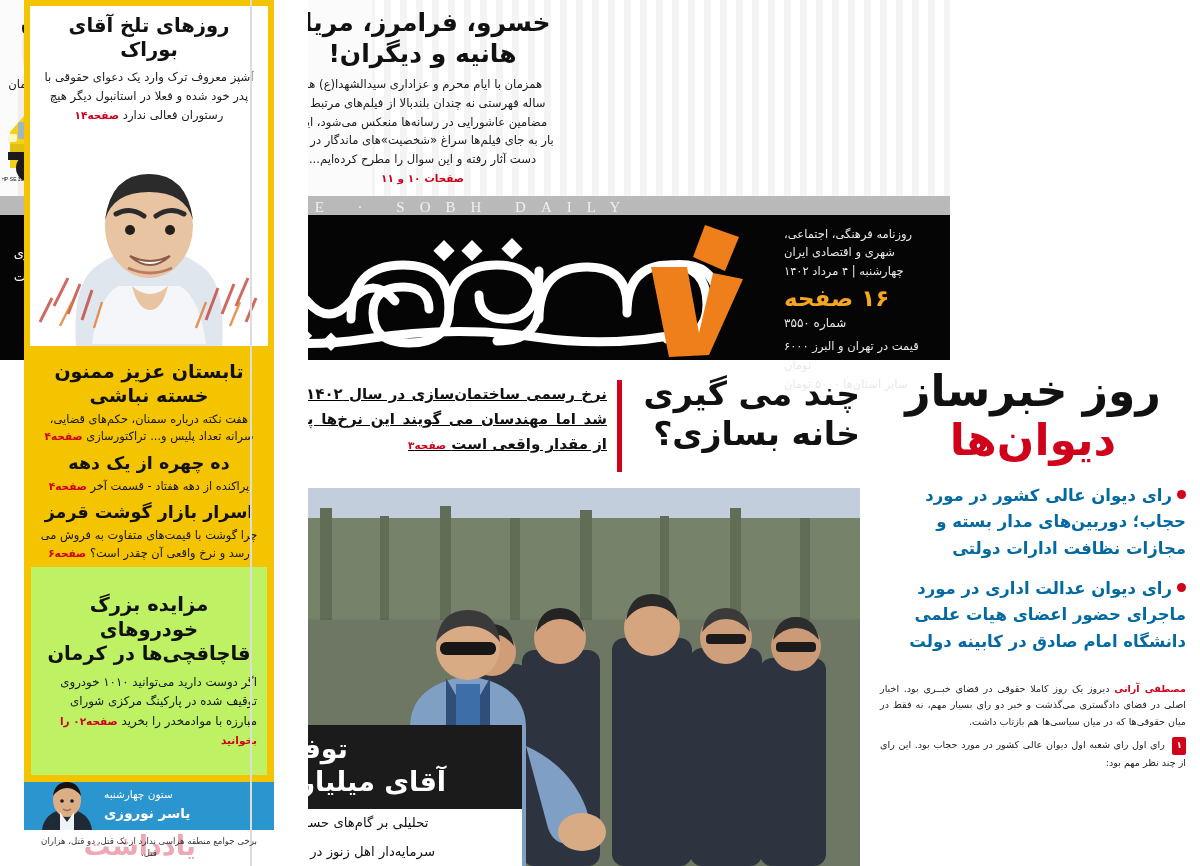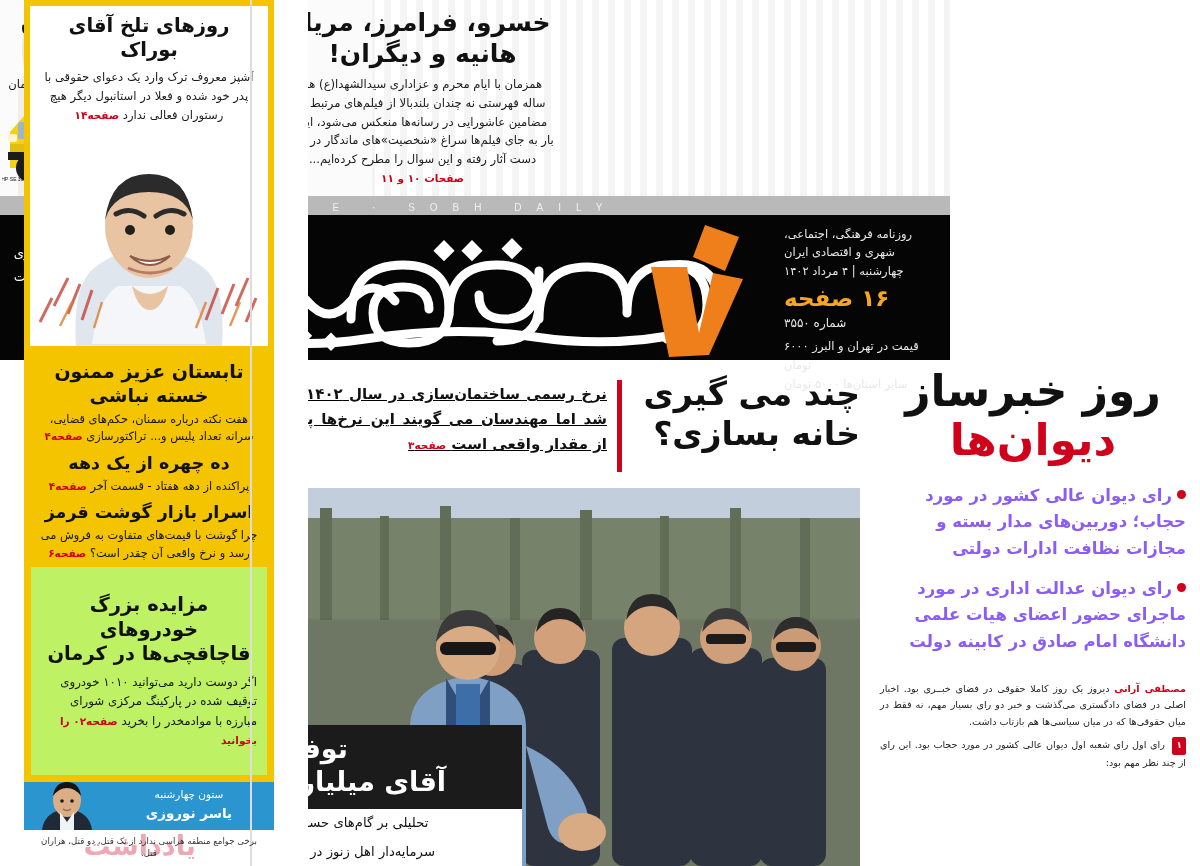--- a/index.html
+++ b/index.html
@@ -25,23 +25,23 @@
   .teaser p { font-size:11.6px; line-height:1.62; color:#1a1a1a; margin-top:6px; }
   .pg { color:#d0021b; font-weight:bold; font-size:10.5px; }
 
   .teaser-a { right:395px; top:8px; width:265px; }
   .teaser-b { right:648px; top:8px; width:300px; }
 
   .cars { position:absolute; right:648px; top:88px; width:300px; height:112px; }
 
   .brand-band {
     position:absolute; left:0; top:196px; width:950px; height:22px;
-    background:#b9b9b9; color:#f0f0f0; font-size:10px; letter-spacing:15px;
+    background:#b9b9b9; color:#f0f0f0; font-size:15px; letter-spacing:15px;
     display:flex; align-items:center; justify-content:center;
-    font-family:Liberation Sans, sans-serif; direction:ltr;
+    font-family:Liberation Serif, serif; direction:ltr;
   }
 
   
   .masthead { position:absolute; left:0; top:215px; width:950px; height:145px; background:#050505; color:#fff; }
   .mast-info { position:absolute; right:8px; top:10px; width:158px; text-align:left; }
   .mast-info .l1 { font-size:11.5px; line-height:1.6; color:#e8e8e8; }
   .mast-info .pages { font-size:23px; font-weight:bold; color:#f5a623; margin-top:7px; line-height:1; }
   .mast-info .issue { font-size:12px; color:#e8e8e8; margin-top:6px; }
   .mast-info .price { font-size:11.5px; color:#e8e8e8; margin-top:7px; line-height:1.65; }
 
@@ -51,21 +51,21 @@
   .condolence { position:absolute; left:12px; top:26px; width:140px; text-align:center;
                 font-size:13px; line-height:1.85; color:#fff; }
 
   
   .lead { position:absolute; right:0; top:362px; width:330px; padding:4px 14px 0 10px; text-align:center; }
   .lead h1 { font-size:44px; font-weight:bold; line-height:1.12; letter-spacing:-1px; }
   .lead h1 .k1 { color:#111; display:block; }
   .lead h1 .k2 { color:#d0021b; display:block; }
 
   .bullets { margin-top:18px; text-align:right; }
-  .bullet { font-size:16.5px; font-weight:bold; line-height:1.62; color:#8b5cf6; margin-bottom:13px; position:relative; }
+  .bullet { font-size:16.5px; font-weight:bold; line-height:1.62; color:#0369a1; margin-bottom:13px; position:relative; }
   .bullet .dot { display:inline-block; width:9px; height:9px; border-radius:50%; background:#d0021b; margin-left:5px; vertical-align:2px; }
 
   .byline-block { margin-top:25px; text-align:justify; }
   .byline-block p { font-size:9.6px; line-height:1.72; color:#222; margin-bottom:7px; }
   .author { color:#d0021b; font-weight:bold; }
   .numtag { display:inline-block; background:#d0021b; color:#fff; font-size:9px; font-weight:bold;
             padding:1px 4px; border-radius:2px; margin-left:4px; }
 
   
   .mid-head { position:absolute; right:330px; top:368px; width:620px; height:118px; padding:6px 10px 0 12px; display:flex; }
@@ -97,21 +97,21 @@
   .sb-item h4.small { font-size:17.5px; }
   .sb-item p { font-size:11.4px; line-height:1.55; text-align:center; color:#141414; margin-top:3px; }
   .sb-item { margin-bottom:7px; }
 
   .sb-box3 { position:absolute; left:0; top:560px; width:250px; height:222px; background:#f5c400; padding:7px; }
   .sb-box3 .inner { background:#bef264; width:100%; height:100%; padding:26px 10px; }
   .sb-box3 h3 { font-size:19.5px; font-weight:bold; text-align:center; line-height:1.26; color:#111; }
   .sb-box3 p { font-size:11.8px; line-height:1.66; color:#141414; margin-top:6px; }
 
   .sb-col { position:absolute; left:0; top:782px; width:250px; height:48px; background:#2b95cf; }
-  .sb-col .txt { position:absolute; right:0; top:5px; width:170px; text-align:center; color:#fff; }
+  .sb-col .txt { position:absolute; right:0; top:5px; width:170px; text-align:left; color:#fff; }
   .sb-col .txt .l1 { font-size:10.5px; line-height:1.5; }
   .sb-col .txt .l2 { font-size:13.5px; font-weight:bold; line-height:1.5; }
   .sb-col .face { position:absolute; left:12px; bottom:0; width:62px; height:48px; }
 
   .sb-last { position:absolute; left:0; top:830px; width:250px; height:36px; background:#fff; padding:3px 9px; }
   .sb-last h5 { font-size:15.5px; font-weight:bold; text-align:center; color:#111; position:relative; z-index:2; }
   .sb-last .wm { position:absolute; right:78px; top:0px; font-size:27px; font-weight:bold; color:#e78b9b; opacity:.75; z-index:1; }
   .sb-last p { font-size:8.6px; line-height:1.4; text-align:center; color:#333; margin-top:2px; position:relative; z-index:2; }
 
   .vline { position:absolute; left:250px; top:0; width:2px; height:866px; background:#ddd; }

